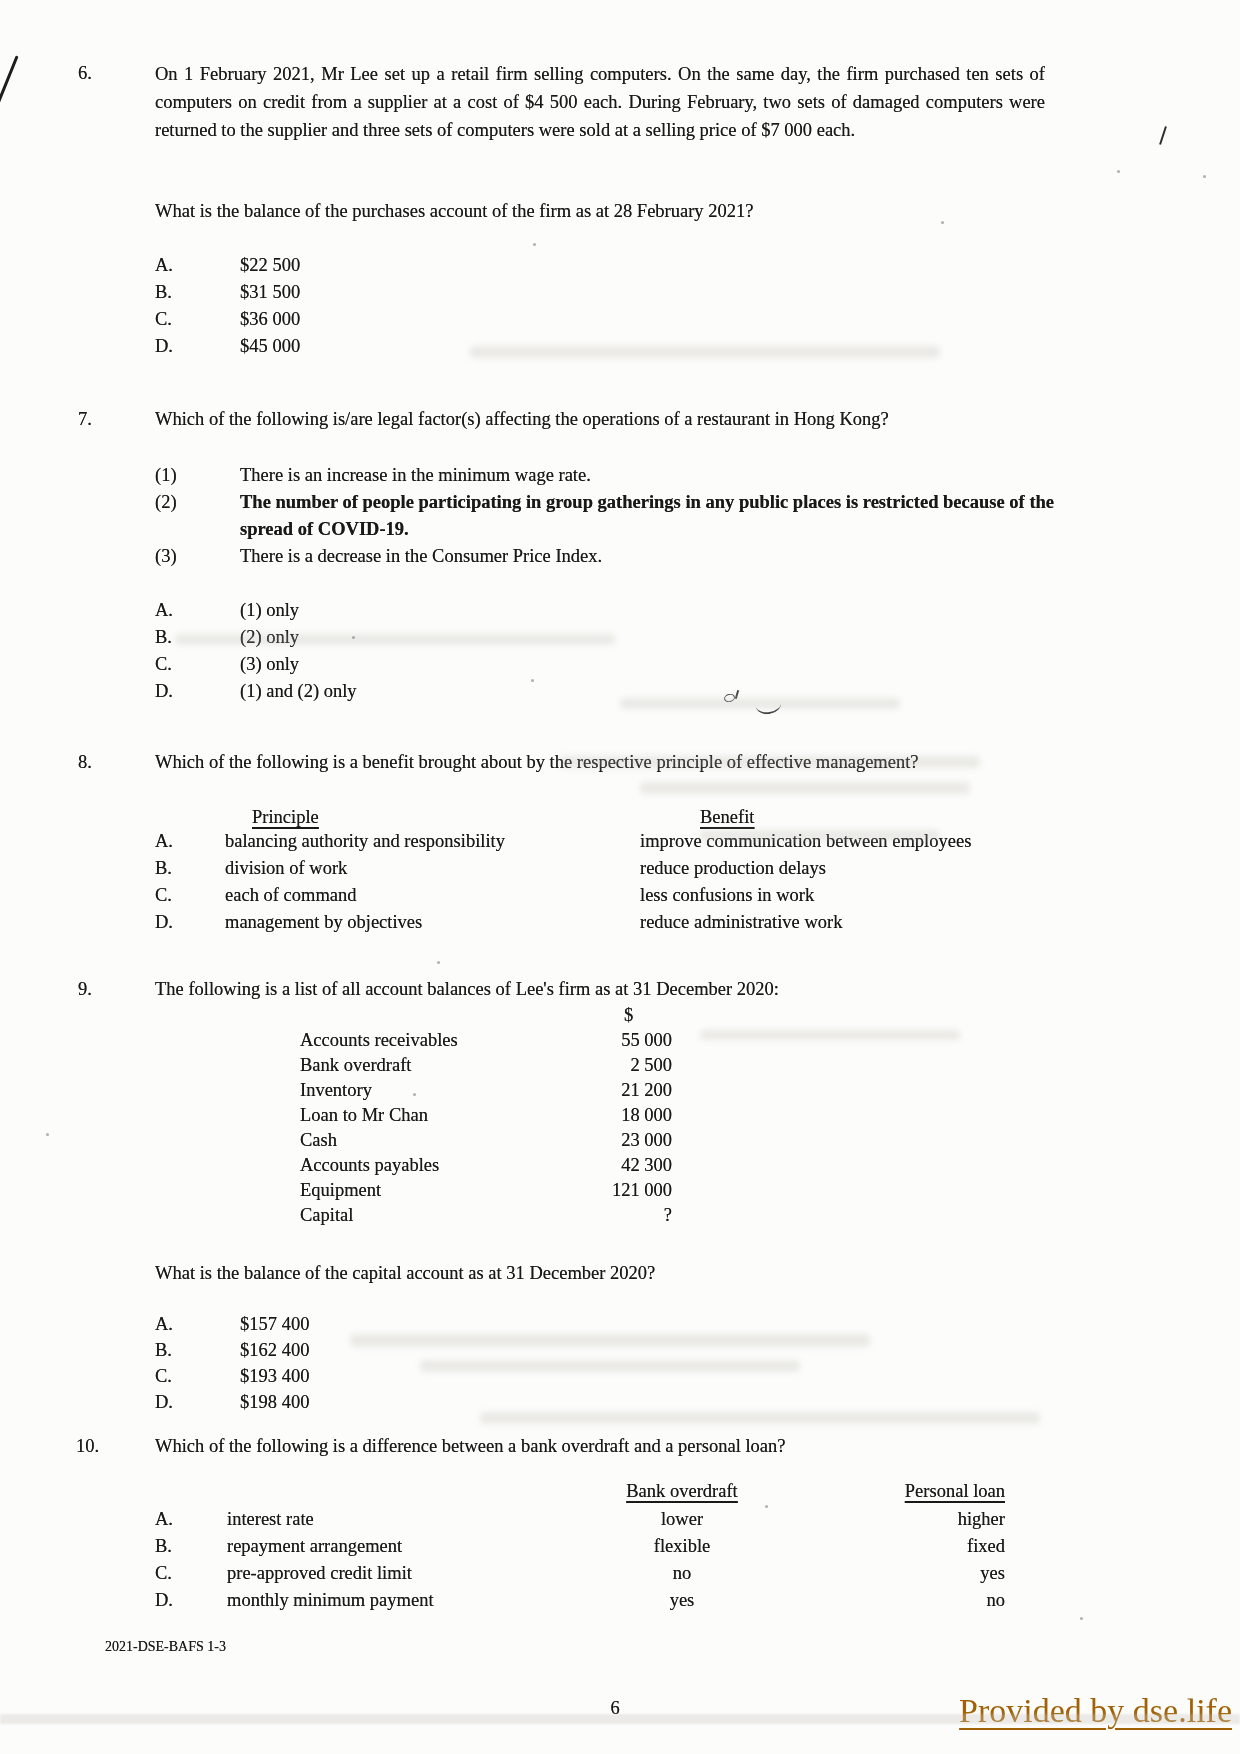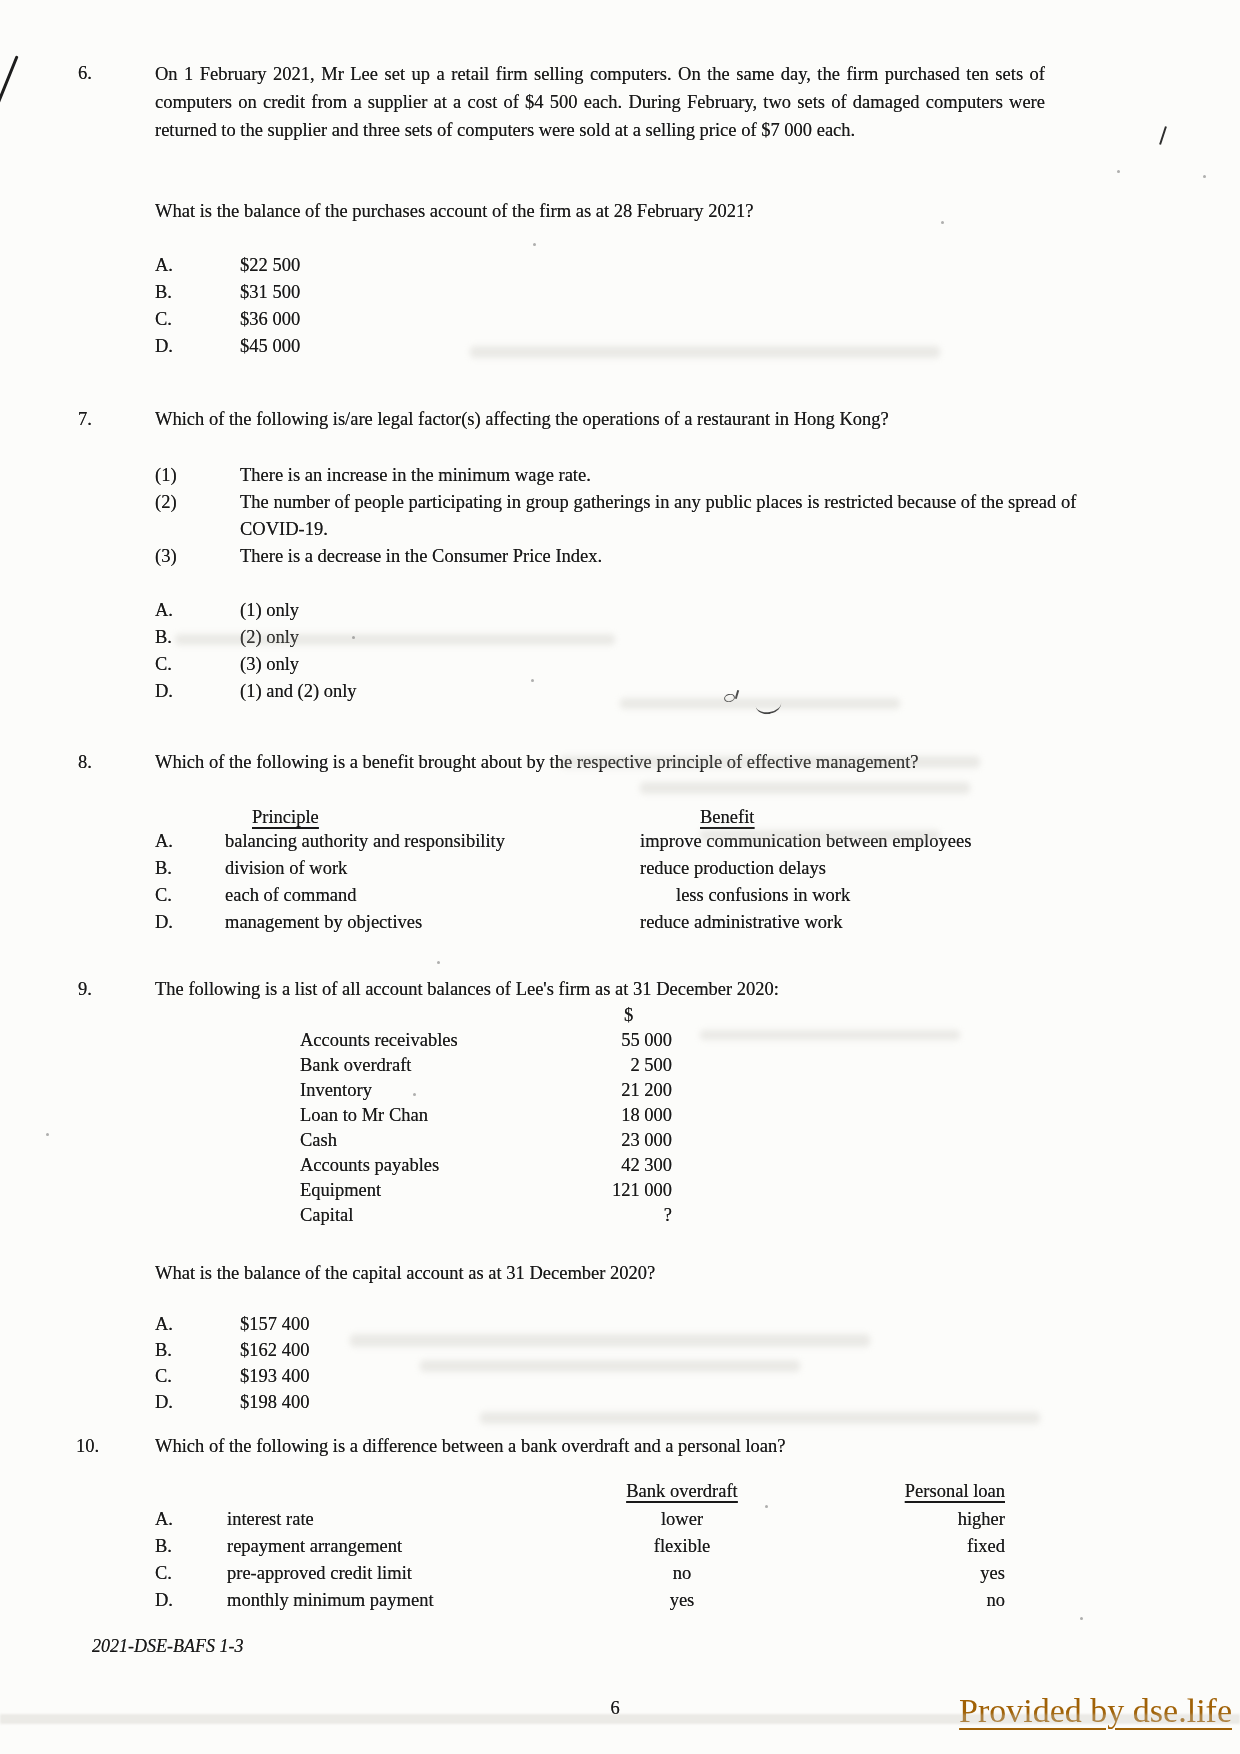--- a/index.html
+++ b/index.html
@@ -48,21 +48,21 @@
 <div class="t" style="left:240px;top:306px;">$36 000</div>
 <div class="t" style="left:155px;top:333px;">D.</div>
 <div class="t" style="left:240px;top:333px;">$45 000</div>
 
 <div class="t" style="left:78px;top:406px;">7.</div>
 <div class="t" style="left:155px;top:406px;">Which of the following is/are legal factor(s) affecting the operations of a restaurant in Hong Kong?</div>
 
 <div class="t" style="left:155px;top:462px;">(1)</div>
 <div class="t" style="left:240px;top:462px;">There is an increase in the minimum wage rate.</div>
 <div class="t" style="left:155px;top:489px;">(2)</div>
-<div class="t wrap" style="left:240px;top:489px;width:840px;line-height:27px;text-align:left;">The number of people participating in group gatherings in any public places is restricted because of the spread of COVID-19.</div>
+<div class="t wrap" style="left:240px;top:489px;width:840px;line-height:27px;text-align:left;font-weight:bold;">The number of people participating in group gatherings in any public places is restricted because of the spread of COVID-19.</div>
 <div class="t" style="left:155px;top:543px;">(3)</div>
 <div class="t" style="left:240px;top:543px;">There is a decrease in the Consumer Price Index.</div>
 
 <div class="t" style="left:155px;top:597px;">A.</div>
 <div class="t" style="left:240px;top:597px;">(1) only</div>
 <div class="t" style="left:155px;top:624px;">B.</div>
 <div class="t" style="left:240px;top:624px;">(2) only</div>
 <div class="t" style="left:155px;top:651px;">C.</div>
 <div class="t" style="left:240px;top:651px;">(3) only</div>
 <div class="t" style="left:155px;top:678px;">D.</div>
@@ -75,21 +75,21 @@
 <div class="t u" style="left:700px;top:804px;">Benefit</div>
 
 <div class="t" style="left:155px;top:828px;">A.</div>
 <div class="t" style="left:225px;top:828px;">balancing authority and responsibility</div>
 <div class="t" style="left:640px;top:828px;">improve communication between employees</div>
 <div class="t" style="left:155px;top:855px;">B.</div>
 <div class="t" style="left:225px;top:855px;">division of work</div>
 <div class="t" style="left:640px;top:855px;">reduce production delays</div>
 <div class="t" style="left:155px;top:882px;">C.</div>
 <div class="t" style="left:225px;top:882px;">each of command</div>
-<div class="t" style="left:640px;top:882px;margin-left:36px;">less confusions in work</div>
+<div class="t" style="left:640px;top:882px;">less confusions in work</div>
 <div class="t" style="left:155px;top:909px;">D.</div>
 <div class="t" style="left:225px;top:909px;">management by objectives</div>
 <div class="t" style="left:640px;top:909px;">reduce administrative work</div>
 
 <div class="t" style="left:78px;top:976px;">9.</div>
 <div class="t" style="left:155px;top:976px;">The following is a list of all account balances of Lee's firm as at 31 December 2020:</div>
 <div class="t" style="left:624px;top:1002px;">$</div>
 
 <div class="t" style="left:300px;top:1027px;">Accounts receivables</div>
 <div class="t amt" style="left:540px;top:1027px;">55 000</div>
@@ -135,21 +135,21 @@
 <div class="t colB" style="top:1533px;">fixed</div>
 <div class="t" style="left:155px;top:1560px;">C.</div>
 <div class="t" style="left:227px;top:1560px;">pre-approved credit limit</div>
 <div class="t colA" style="top:1560px;">no</div>
 <div class="t colB" style="top:1560px;">yes</div>
 <div class="t" style="left:155px;top:1587px;">D.</div>
 <div class="t" style="left:227px;top:1587px;">monthly minimum payment</div>
 <div class="t colA" style="top:1587px;">yes</div>
 <div class="t colB" style="top:1587px;">no</div>
 
-<div class="t" style="left:92px;top:1633px;font-size:18px;font-style:italic;">2021-DSE-BAFS 1-3</div>
+<div class="t" style="left:105px;top:1633px;font-size:14px;">2021-DSE-BAFS 1-3</div>
 <div class="t" style="left:600px;top:1695px;width:30px;text-align:center;">6</div>
 <a class="watermark" href="#">Provided by dse.life</a>
 
 <div class="artifact" style="left:6px;top:54px;width:3px;height:52px;background:#1d1d1d;transform:rotate(22deg);border-radius:2px;"></div>
 <div class="artifact" style="left:1162px;top:126px;width:2px;height:19px;background:#2e2e2e;transform:rotate(18deg);"></div>
 <div class="speck" style="left:1117px;top:170px;"></div>
 <div class="artifact" style="left:724px;top:694px;width:9px;height:6px;border:1.5px solid #4a4a4a;border-radius:50%;transform:rotate(-14deg);"></div>
 <div class="artifact" style="left:736px;top:690px;width:2px;height:9px;background:#4a4a4a;transform:rotate(16deg);"></div>
 <div class="artifact" style="left:756px;top:702px;width:26px;height:10px;border-bottom:2px solid #424242;border-radius:0 0 60% 60%/0 0 100% 100%;transform:rotate(-9deg);"></div>
 

